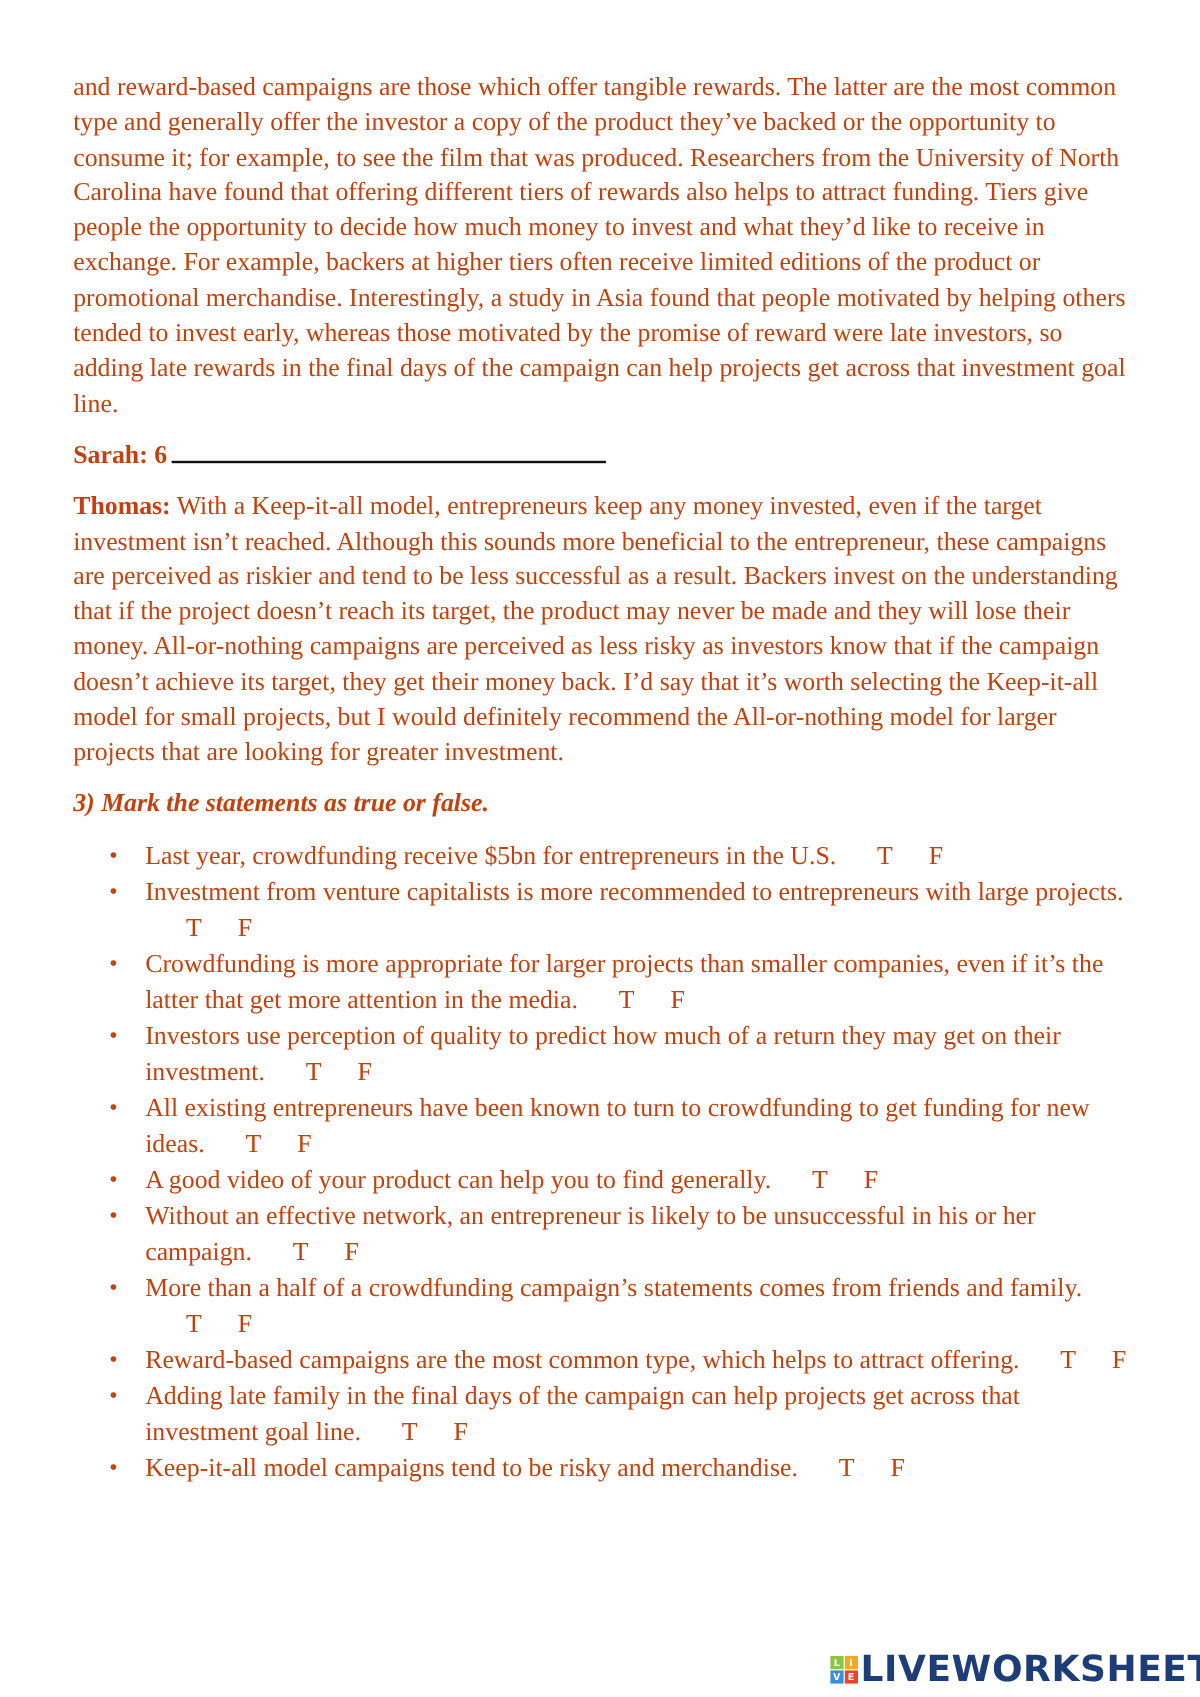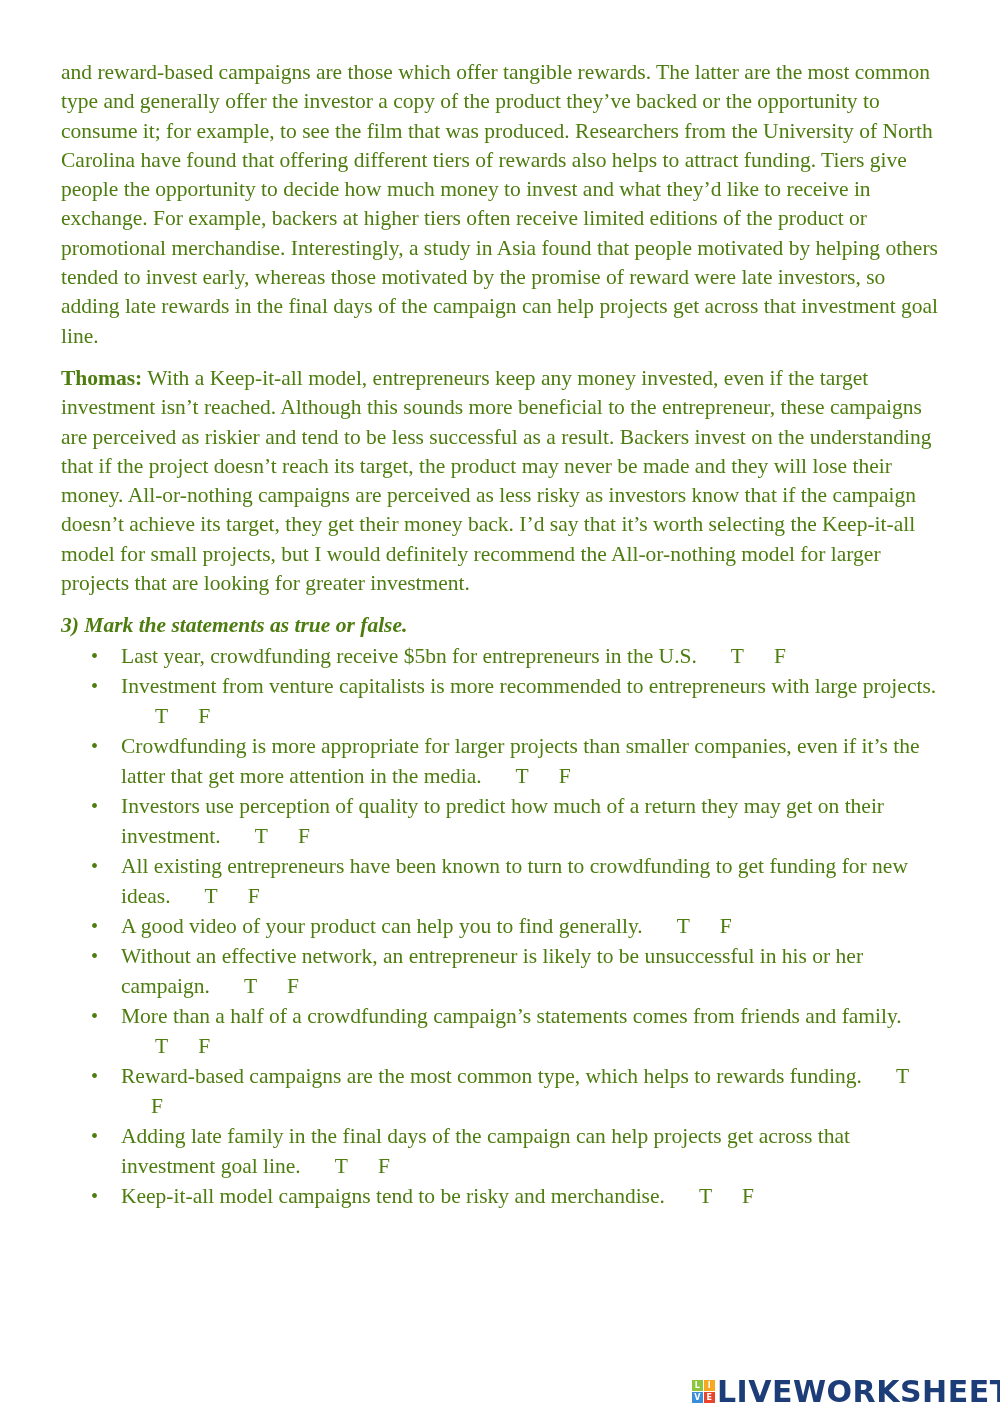--- a/index.html
+++ b/index.html
@@ -1,62 +1,65 @@
 <!DOCTYPE html>
 <html><head>
   <meta charset="utf-8">
   <style>
     html, body { margin: 0; padding: 0; background: #ffffff; }
     body { width: 1000px; height: 1414px; position: relative; overflow: hidden; }
     .page {
       position: absolute; left: 61px; top: 58px; width: 885px;
-      font-family: "Liberation Serif", serif; font-size: 21.5px; color: #4d7c0f;
+      font-family: "Liberation Serif", serif; font-size: 21.5px; color: #c2410c;
       line-height: 29.3px;
     }
     p { margin: 0; }
     .para { margin-bottom: 13px; }
     .speaker { font-weight: bold; }
     .blank { display: inline-block; width: 362px; border-bottom: 2px solid #111; height: 20px; vertical-align: baseline; margin-left: 4px; }
-    .heading { font-weight: bold; font-style: italic; margin-top: 4px; margin-bottom: 0; }
+    .heading { font-weight: bold; font-style: italic; margin-top: 4px; margin-bottom: 14px; }
     ul.tf { list-style: none; margin: 0; padding: 0; }
     ul.tf li { position: relative; padding-left: 60px; line-height: 30px; }
     ul.tf li .bullet { position: absolute; left: 30px; top: 0; font-size: 20px; }
     .tf-opt { display: inline-block; margin-left: 30px; cursor: pointer; }
     .tf-opt.t-first { margin-left: 34px; }
     .footer-logo {
       position: absolute; left: 692px; top: 1374px; display: flex; align-items: center;
       font-family: "DejaVu Sans", sans-serif; font-weight: bold; font-size: 30px; color: #1d3d78;
       letter-spacing: 0.5px;
     }
     .logo-grid { display: grid; grid-template-columns: 11px 11px; grid-template-rows: 11px 11px; gap: 1px; margin-right: 2px; }
     .logo-cell { display: flex; align-items: center; justify-content: center; font-size: 8px; color: #fff; font-weight: bold; }
   </style>
 </head>
 <body>
 
 <div class="page">
   <p class="para">and reward-based campaigns are those which offer tangible rewards. The latter are the most common type and generally offer the investor a copy of the product they’ve backed or the opportunity to consume it; for example, to see the film that was produced. Researchers from the University of North Carolina have found that offering different tiers of rewards also helps to attract funding. Tiers give people the opportunity to decide how much money to invest and what they’d like to receive in exchange. For example, backers at higher tiers often receive limited editions of the product or promotional merchandise. Interestingly, a study in Asia found that people motivated by helping others tended to invest early, whereas those motivated by the promise of reward were late investors, so adding late rewards in the final days of the campaign can help projects get across that investment goal line.</p>
 
+  <p class="para">
+    <span class="speaker">Sarah: 6</span><span class="blank"></span>
+  </p>
 
   <p class="para">
     <span class="speaker">Thomas:</span><span> With a Keep-it-all model, entrepreneurs keep any money invested, even if the target investment isn’t reached. Although this sounds more beneficial to the entrepreneur, these campaigns are perceived as riskier and tend to be less successful as a result. Backers invest on the understanding that if the project doesn’t reach its target, the product may never be made and they will lose their money. All-or-nothing campaigns are perceived as less risky as investors know that if the campaign doesn’t achieve its target, they get their money back. I’d say that it’s worth selecting the Keep-it-all model for small projects, but I would definitely recommend the All-or-nothing model for larger projects that are looking for greater investment.</span>
   </p>
 
   <p class="heading">3) Mark the statements as true or false.</p>
 
   <ul class="tf">
     <li><span class="bullet">•</span><span>Last year, crowdfunding receive $5bn for entrepreneurs in the U.S.</span><span class="tf-opt t-first">T</span><span class="tf-opt">F</span></li>
     <li><span class="bullet">•</span><span>Investment from venture capitalists is more recommended to entrepreneurs with large projects.</span><span class="tf-opt t-first">T</span><span class="tf-opt">F</span></li>
     <li><span class="bullet">•</span><span>Crowdfunding is more appropriate for larger projects than smaller companies, even if it’s the latter that get more attention in the media.</span><span class="tf-opt t-first">T</span><span class="tf-opt">F</span></li>
     <li><span class="bullet">•</span><span>Investors use perception of quality to predict how much of a return they may get on their investment.</span><span class="tf-opt t-first">T</span><span class="tf-opt">F</span></li>
     <li><span class="bullet">•</span><span>All existing entrepreneurs have been known to turn to crowdfunding to get funding for new ideas.</span><span class="tf-opt t-first">T</span><span class="tf-opt">F</span></li>
     <li><span class="bullet">•</span><span>A good video of your product can help you to find generally.</span><span class="tf-opt t-first">T</span><span class="tf-opt">F</span></li>
     <li><span class="bullet">•</span><span>Without an effective network, an entrepreneur is likely to be unsuccessful in his or her campaign.</span><span class="tf-opt t-first">T</span><span class="tf-opt">F</span></li>
     <li><span class="bullet">•</span><span>More than a half of a crowdfunding campaign’s statements comes from friends and family.</span><span class="tf-opt t-first">T</span><span class="tf-opt">F</span></li>
-    <li><span class="bullet">•</span><span>Reward-based campaigns are the most common type, which helps to rewards funding.</span><span class="tf-opt t-first">T</span><span class="tf-opt">F</span></li>
+    <li><span class="bullet">•</span><span>Reward-based campaigns are the most common type, which helps to attract offering.</span><span class="tf-opt t-first">T</span><span class="tf-opt">F</span></li>
     <li><span class="bullet">•</span><span>Adding late family in the final days of the campaign can help projects get across that investment goal line.</span><span class="tf-opt t-first">T</span><span class="tf-opt">F</span></li>
     <li><span class="bullet">•</span><span>Keep-it-all model campaigns tend to be risky and merchandise.</span><span class="tf-opt t-first">T</span><span class="tf-opt">F</span></li>
   </ul>
 </div>
 
 <div class="footer-logo">
   <div class="logo-grid">
     <div class="logo-cell" style="background:#8cc63f">L</div>
     <div class="logo-cell" style="background:#f7a823">I</div>
     <div class="logo-cell" style="background:#3b8fd9">V</div>

